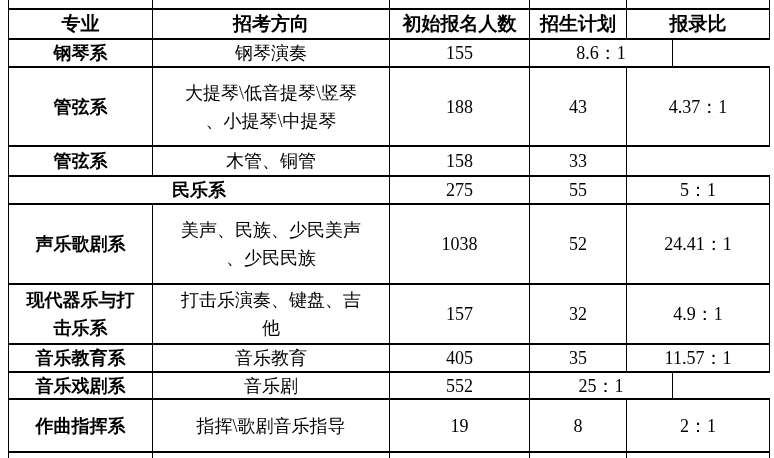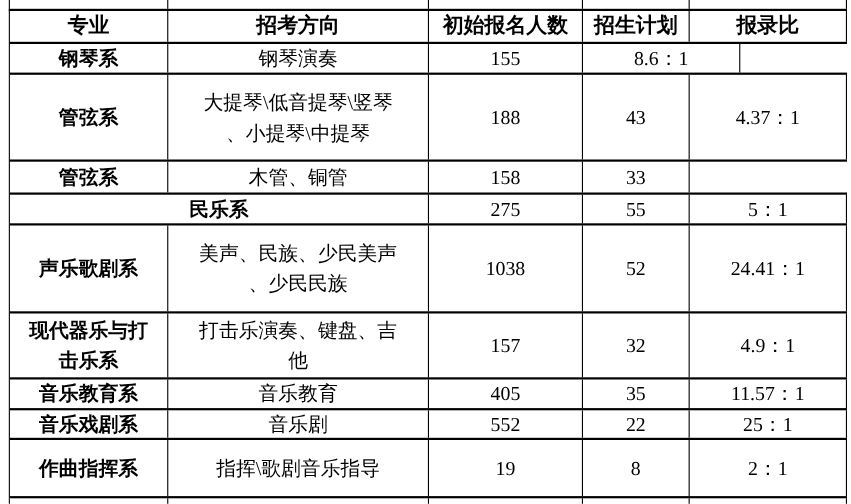--- a/index.html
+++ b/index.html
@@ -112,21 +112,20 @@
     <div class="cell c2">音乐教育</div>
     <div class="cell c3">405</div>
     <div class="cell c4">35</div>
     <div class="cell c5">11.57：1</div>
   </div>
 
   <div class="row r-h">
     <div class="cell c1 major">音乐戏剧系</div>
     <div class="cell c2">音乐剧</div>
     <div class="cell c3">552</div>
-    <div class="cell c4">22</div>
     <div class="cell c5">25：1</div>
   </div>
 
   <div class="row r-i">
     <div class="cell c1 major">作曲指挥系</div>
     <div class="cell c2">指挥\歌剧音乐指导</div>
     <div class="cell c3">19</div>
     <div class="cell c4">8</div>
     <div class="cell c5">2：1</div>
   </div>

